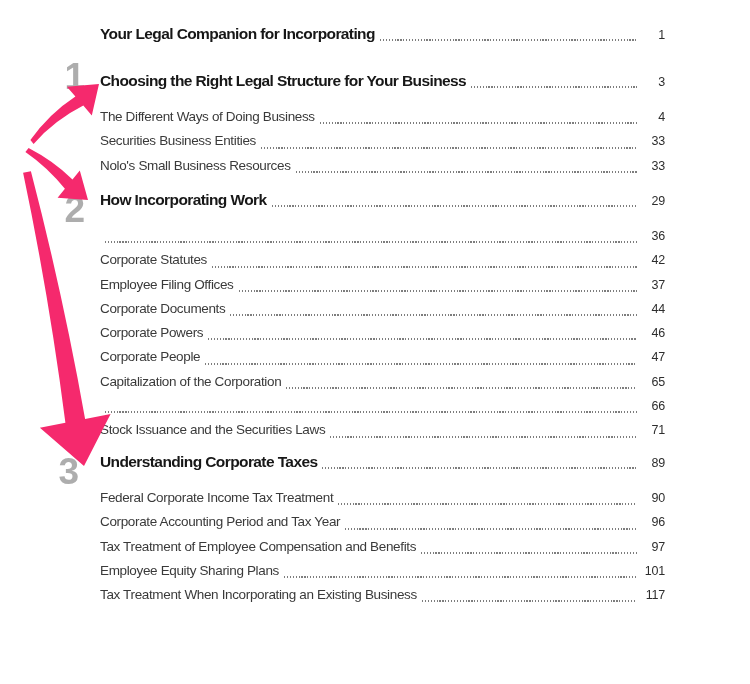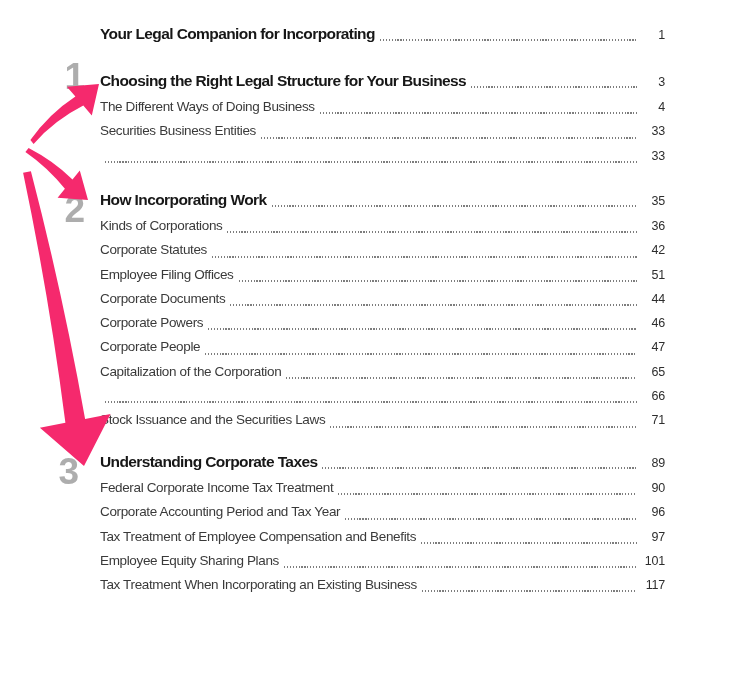--- a/index.html
+++ b/index.html
@@ -24,21 +24,21 @@
   .s-row { height:24.3px; }
 
   .h-row .label {
     font-weight:bold; font-size:15.5px; line-height:24px;
     letter-spacing:-0.6px; color:#171717; white-space:nowrap;
   }
   .s-row .label {
     font-size:13.5px; line-height:24.3px;
     letter-spacing:-0.35px; color:#3a3a3a; white-space:nowrap;
   }
-  .entries { margin-top:2px; }
+  .entries { margin-top:12px; }
 
   .dots {
     flex:1 1 auto; align-self:flex-end;
     height:2px; margin:0 6px 5px 5px;
     background-image:repeating-linear-gradient(90deg,#7d7d7d 0,#7d7d7d 1.2px,transparent 1.2px,transparent 2.9px);
   }
   .pg {
     flex:0 0 auto; min-width:22px; text-align:right;
     font-size:12.5px; color:#2e2e2e; letter-spacing:-0.2px;
   }
@@ -95,47 +95,47 @@
           <span class="label">The Different Ways of Doing Business</span>
           <span class="dots"></span>
           <span class="pg">4</span>
         </div>
         <div class="row s-row">
           <span class="label">Securities Business Entities</span>
           <span class="dots"></span>
           <span class="pg">33</span>
         </div>
         <div class="row s-row">
+          <span class="label">Nolo's Small Business Resources</span>
           <span class="dots"></span>
           <span class="pg">33</span>
         </div>
       </div>
     </div>
     <div class="ch-num" id="num-1">1</div>
     <div class="toc-col" id="chapter-2">
       <div class="row h-row">
         <span class="label">How Incorporating Work</span>
         <span class="dots"></span>
-        <span class="pg">35</span>
+        <span class="pg">29</span>
       </div>
       <div class="entries">
         <div class="row s-row">
-          <span class="label">Kinds of Corporations</span>
           <span class="dots"></span>
           <span class="pg">36</span>
         </div>
         <div class="row s-row">
           <span class="label">Corporate Statutes</span>
           <span class="dots"></span>
           <span class="pg">42</span>
         </div>
         <div class="row s-row">
           <span class="label">Employee Filing Offices</span>
           <span class="dots"></span>
-          <span class="pg">51</span>
+          <span class="pg">37</span>
         </div>
         <div class="row s-row">
           <span class="label">Corporate Documents</span>
           <span class="dots"></span>
           <span class="pg">44</span>
         </div>
         <div class="row s-row">
           <span class="label">Corporate Powers</span>
           <span class="dots"></span>
           <span class="pg">46</span>

